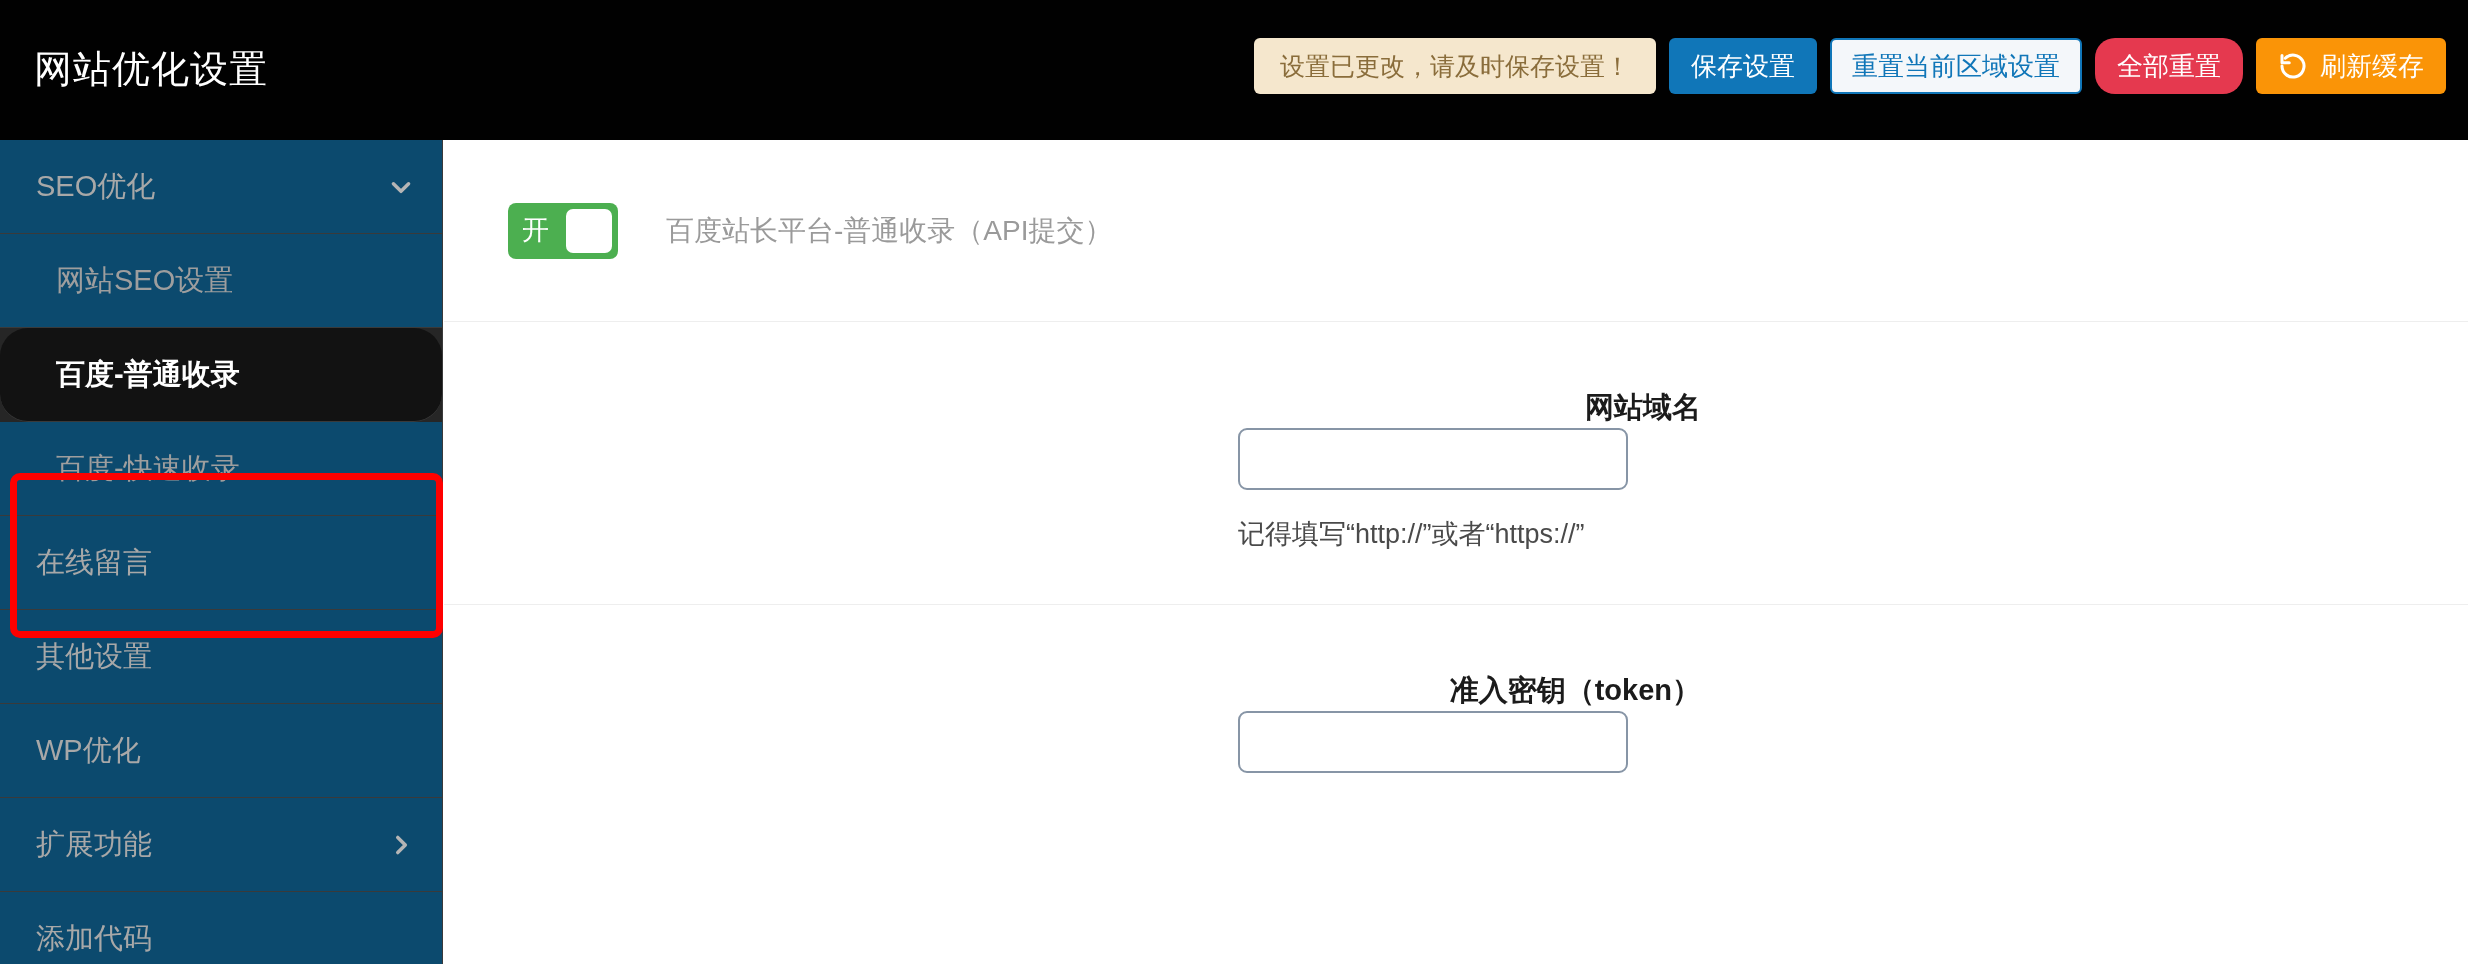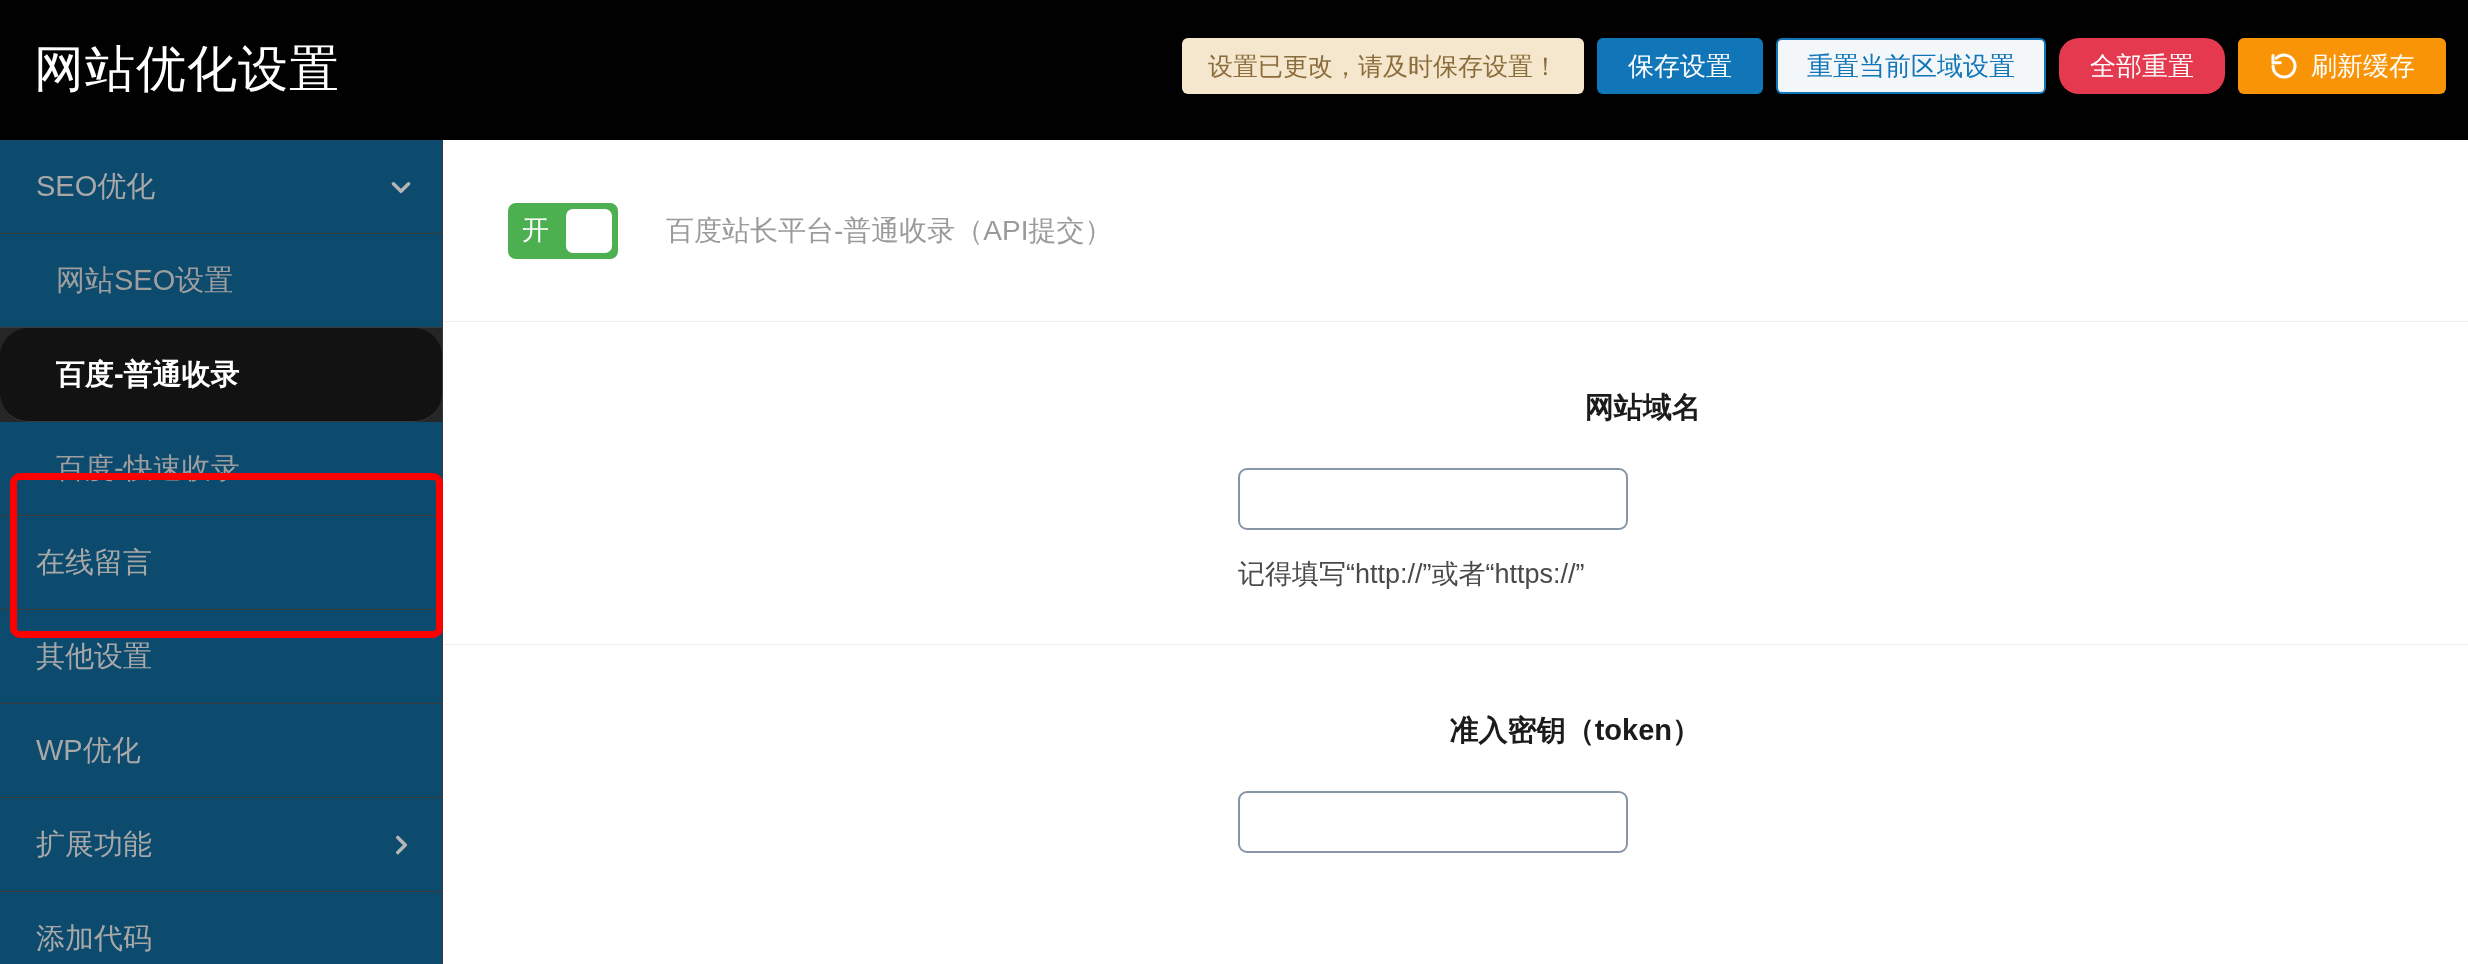--- a/index.html
+++ b/index.html
@@ -18,21 +18,21 @@
     width: 2468px;
     height: 140px;
     background: #010101;
     display: flex;
     align-items: center;
   }
   .app-title {
     position: absolute;
     left: 34px;
     top: 43px;
-    font-size: 50px;
+    font-size: 38px;
     color: #ffffff;
     letter-spacing: 1px;
     line-height: 52px;
     white-space: nowrap;
   }
   .topbar-actions {
     position: absolute;
     right: 22px;
     top: 38px;
     display: flex;
@@ -40,21 +40,21 @@
     gap: 13px;
   }
   .btn {
     height: 56px;
     border-radius: 6px;
     display: inline-flex;
     align-items: center;
     justify-content: center;
     font-size: 26px;
     white-space: nowrap;
-    padding: 0 29px;
+    padding: 0 20px;
     line-height: 1;
     border: 2px solid transparent;
     cursor: pointer;
     user-select: none;
   }
   .btn-notice {
     background: #f5e7cd;
     color: #8a6d3b;
     font-size: 25px;
     padding: 0 24px;
@@ -178,21 +178,21 @@
   .field-label {
     width: 580px;
     text-align: right;
     padding-right: 22px;
     padding-top: 14px;
     font-size: 29px;
     font-weight: bold;
     color: #1b1b1b;
     white-space: nowrap;
   }
-  .field-control { flex: 1; margin-top: 40px; }
+  .field-control { flex: 1; }
   .text-input {
     width: 100%;
     height: 62px;
     border: 2px solid #8795a6;
     border-radius: 9px;
     background: #ffffff;
     font-size: 27px;
     padding: 0 16px;
     color: #222222;
     font-family: "Liberation Sans", "DejaVu Sans", sans-serif;

